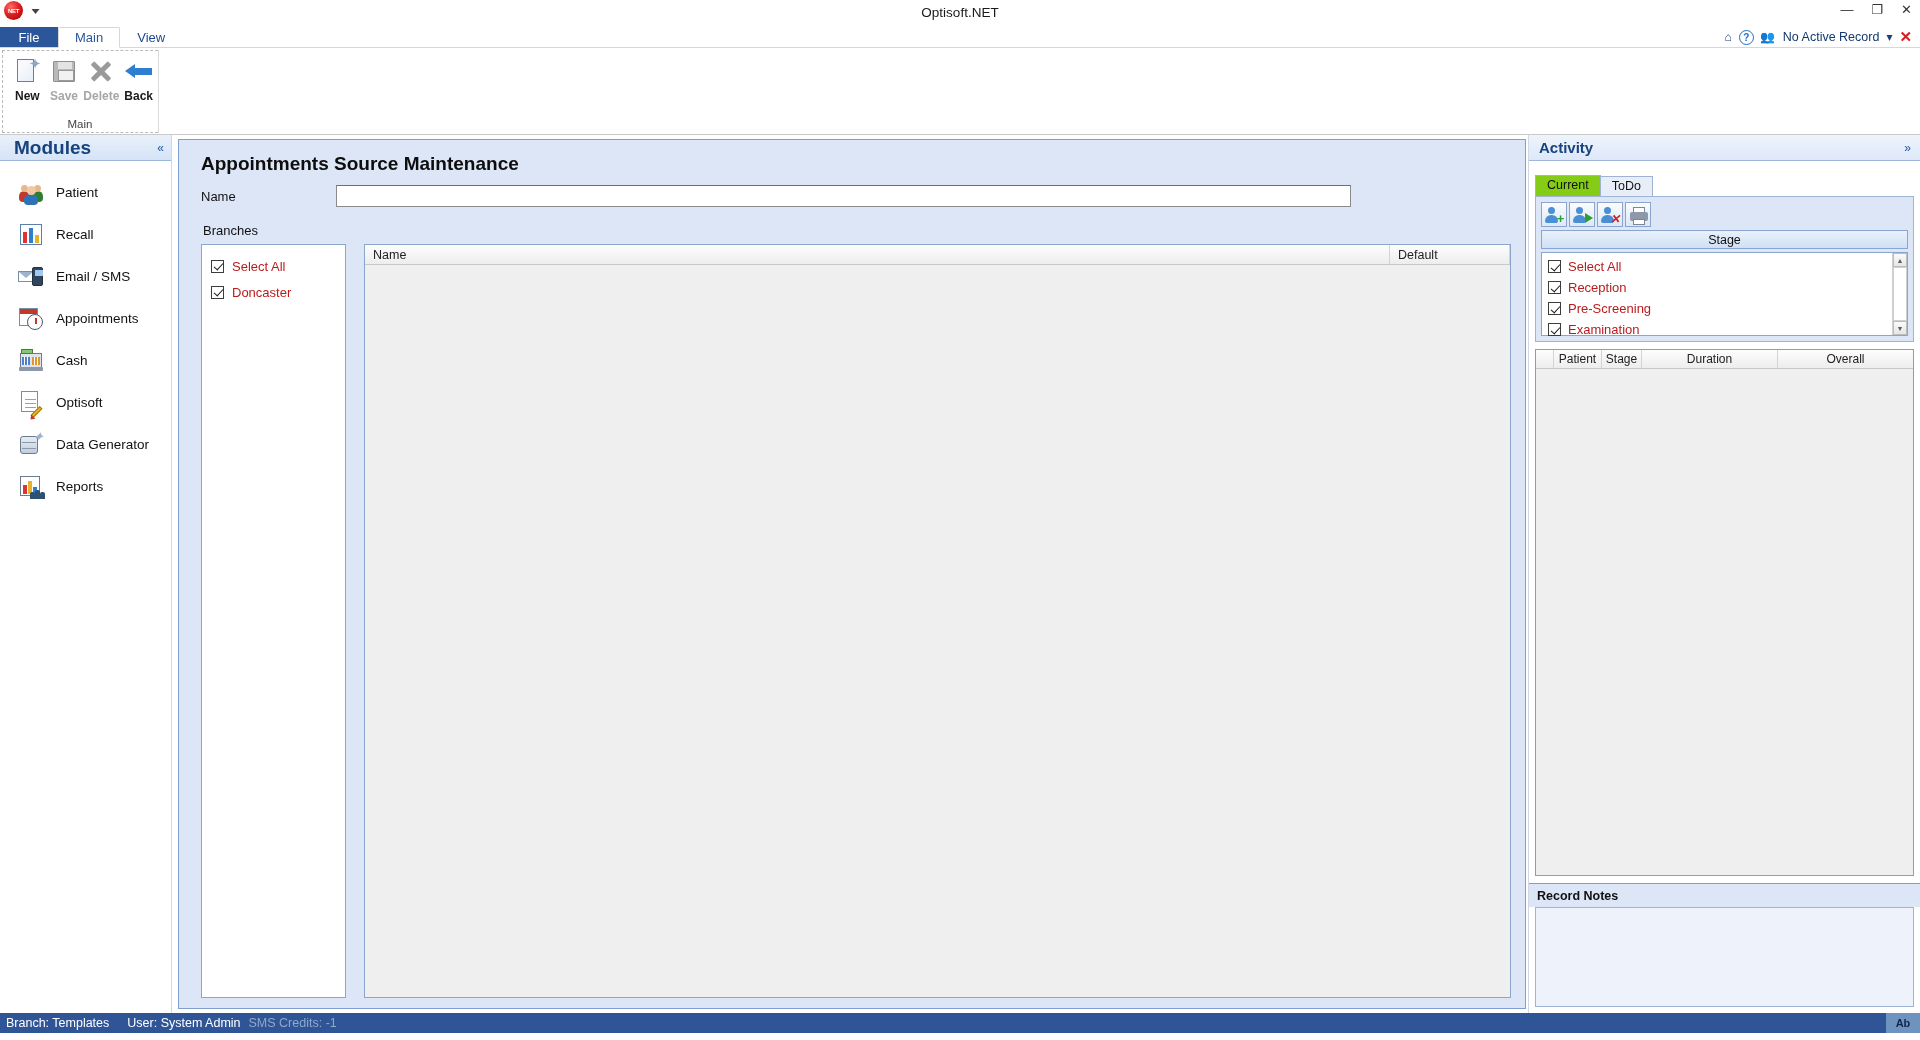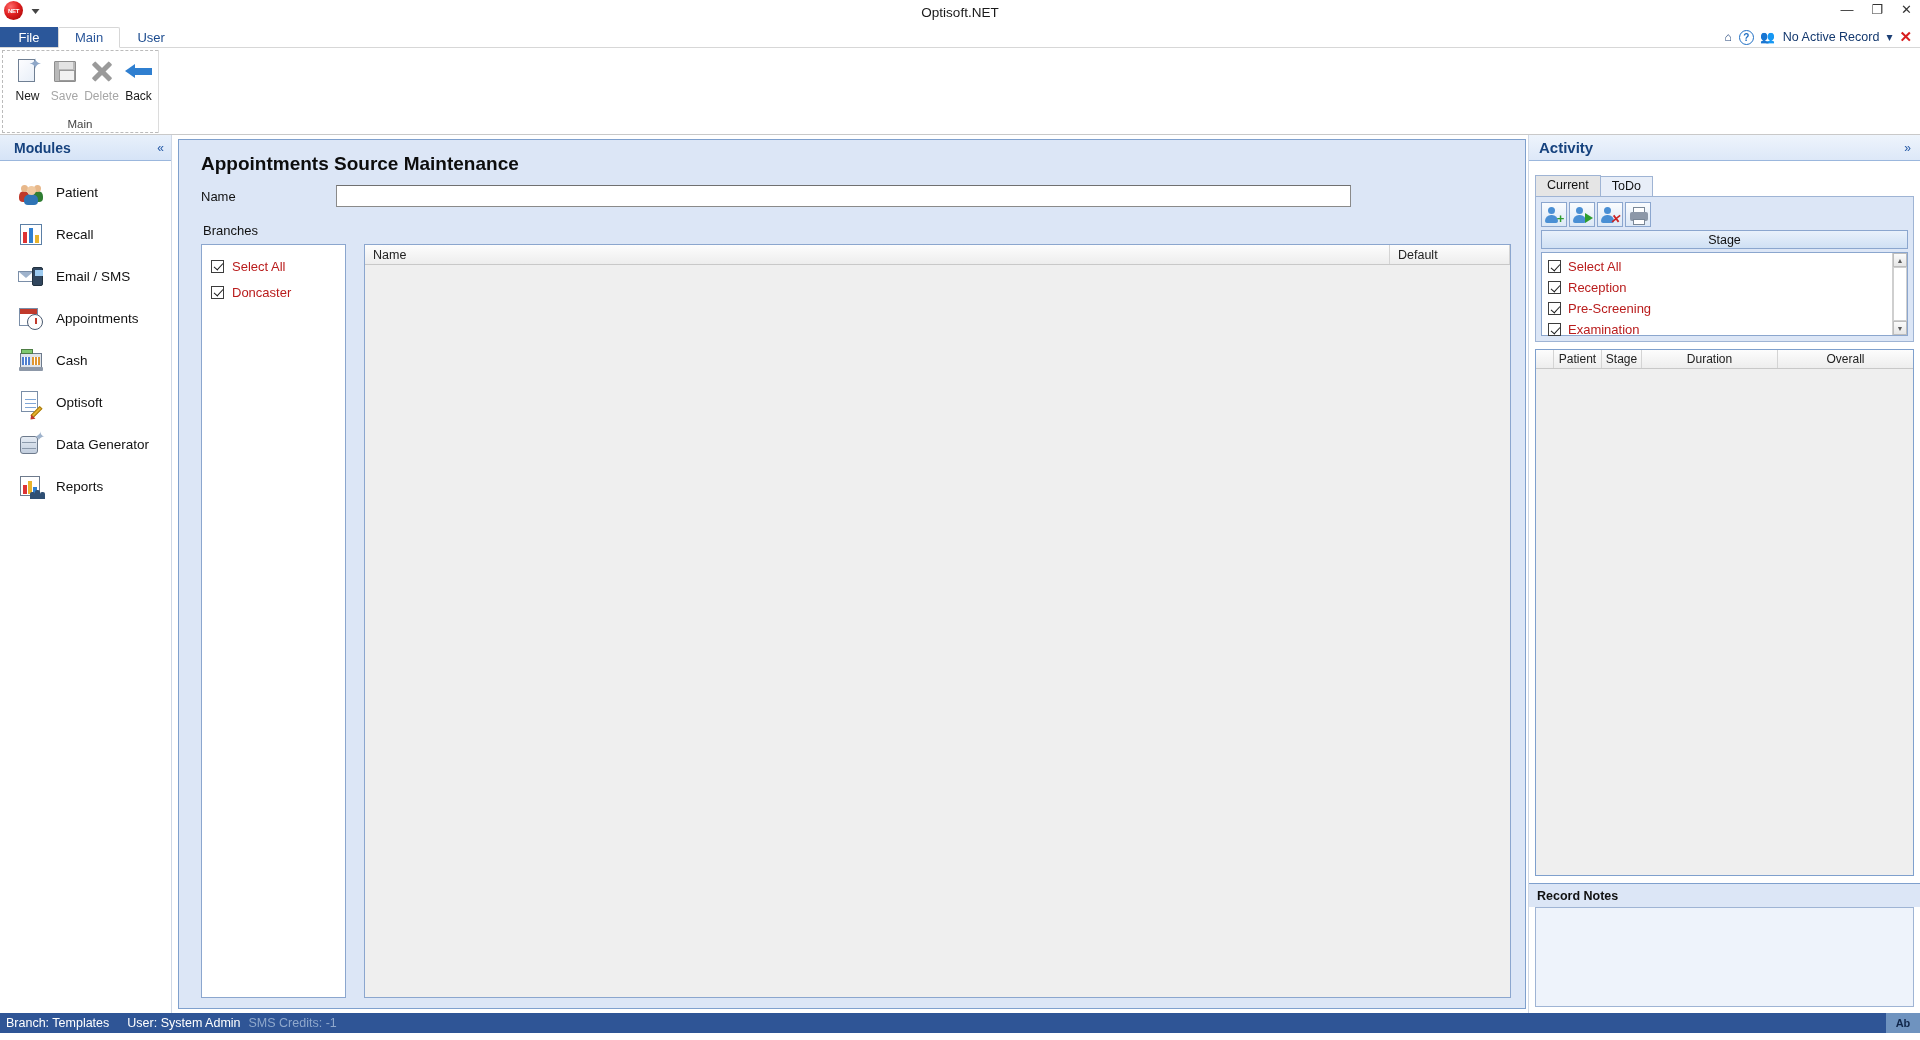--- a/index.html
+++ b/index.html
@@ -107,21 +107,21 @@
   .ribbon-group::before {
     content: ""; position: absolute; inset: 0;
     border: 1px dashed #bbb; border-right: none;
     pointer-events: none;
   }
   .rg-items { display: flex; padding: 6px 2px 0 8px; gap: 2px; }
   .rg-item {
     width: 36px;
     display: flex; flex-direction: column; align-items: center; gap: 3px;
   }
-  .rg-label { font-size: 12px; color: #1a1a1a; }
+  .rg-label { font-size: 12px; color: #1a1a1a; font-weight: bold; }
   .rg-item.disabled .rg-label { color: #a6a6a6; }
   .rg-title {
     text-align: center; font-size: 11.5px; color: #444;
     padding-bottom: 3px;
   }
   .ico { width: 30px; height: 30px; position: relative; }
 
   
   .ico-new .page {
     position: absolute; left: 5px; top: 3px; width: 17px; height: 23px;
@@ -180,21 +180,21 @@
     border-right: 1px solid #cfd8e6;
     display: flex; flex-direction: column;
   }
   .sb-header {
     height: 26px;
     background: linear-gradient(to bottom, #e8f0fb 0%, #d6e4f7 100%);
     border-bottom: 1px solid #9bb7dd;
     display: flex; align-items: center; justify-content: space-between;
     padding: 0 8px 0 14px;
   }
-  .sb-title { font-size: 14px; font-weight: bold; color: #16427e; }
+  .sb-title { font-size: 19px; font-weight: bold; color: #16427e; }
   .sb-collapse { color: #2257a5; font-size: 12px; letter-spacing: -1px; }
   .sb-items { padding-top: 10px; }
   .sb-item {
     height: 42px;
     display: flex; align-items: center; gap: 12px;
     padding-left: 18px;
   }
   .sb-label { font-size: 13.5px; color: #111; }
   .mi { width: 26px; height: 26px; position: relative; flex: 0 0 26px; }
 
@@ -447,21 +447,21 @@
     height: 22px; margin: 13px 0 0 6px;
   }
   .atab {
     padding: 2px 11px 3px 11px;
     font-size: 12.5px; color: #111;
     background: #e8eef8;
     border: 1px solid #9fb4d4;
     border-bottom: none;
     margin-right: -1px;
   }
-  .atab.active { background: #e5e5e5; padding-bottom: 4px; }
+  .atab.active { background: #84cc16; padding-bottom: 4px; }
 
   .act-body {
     margin: 0 6px 0 6px;
     border: 1px solid #9fb4d4;
     background: #dce6f6;
     padding: 5px;
     display: flex; flex-direction: column;
   }
   .act-toolbar { display: flex; gap: 2px; }
   .tb-btn {
@@ -612,21 +612,21 @@
   <div class="winbtns">
     <span class="winbtn">—</span>
     <span class="winbtn">❐</span>
     <span class="winbtn">✕</span>
   </div>
 </div>
 
 <div class="ribbon-tabs">
   <div class="rtab file">File</div>
   <div class="rtab active">Main</div>
-  <div class="rtab">User</div>
+  <div class="rtab">View</div>
   <div class="ribbon-right-icons">
     <span>⌂</span>
     <span class="help-circle">?</span>
     <span>👥</span>
     <span class="no-active-record">No Active Record</span>
     <span>▾</span>
     <span class="red-x">✕</span>
   </div>
 </div>
 

